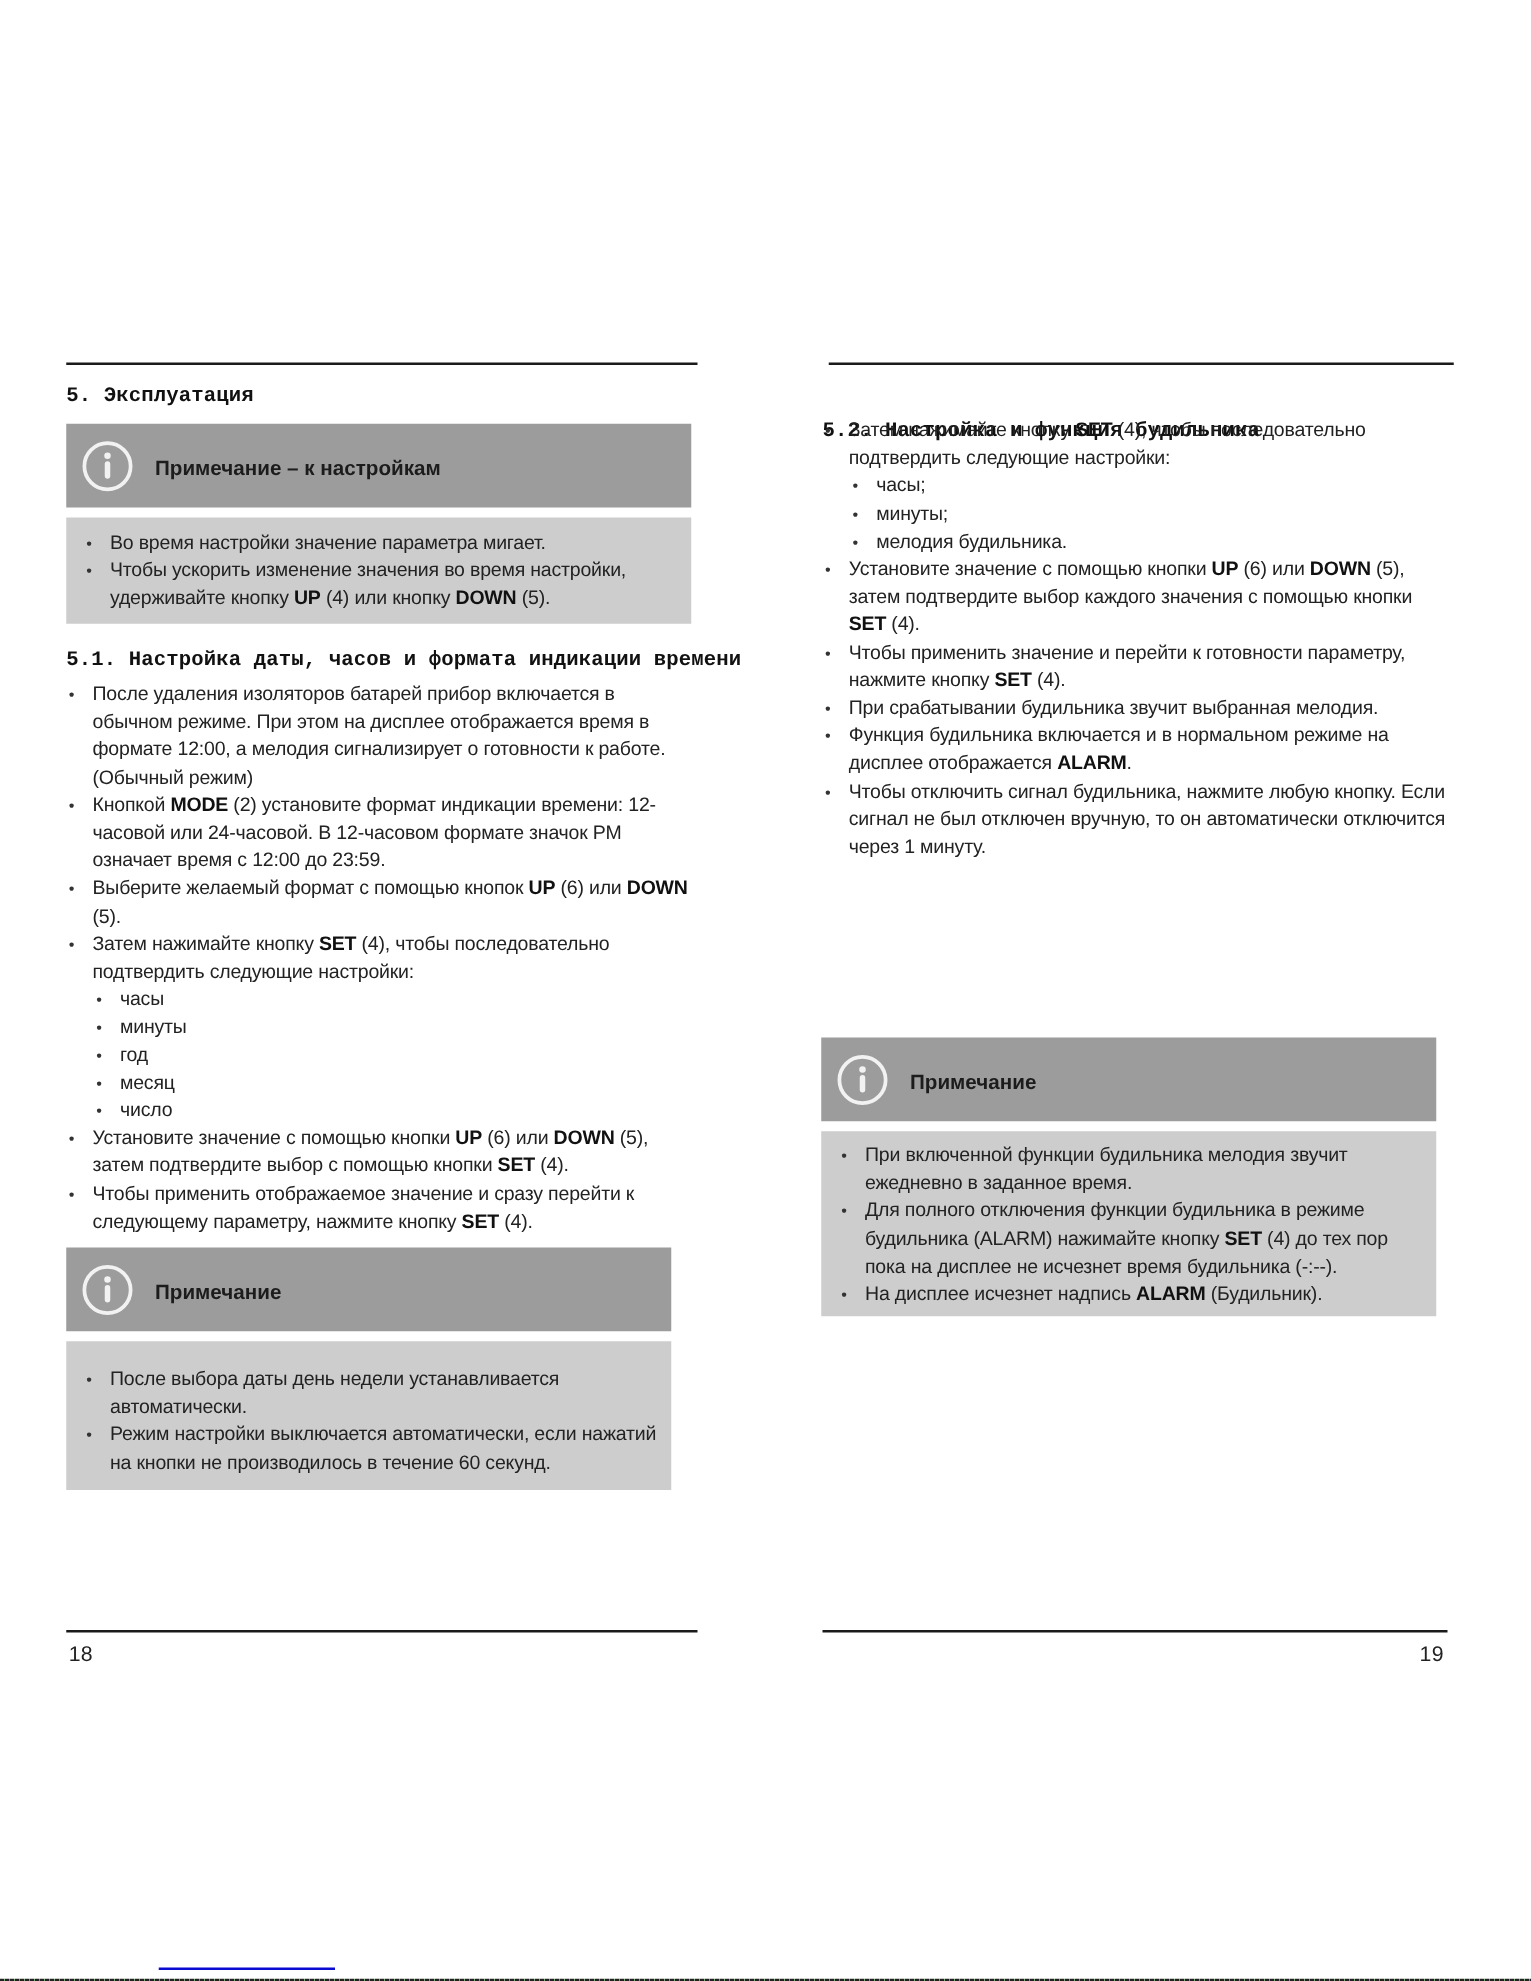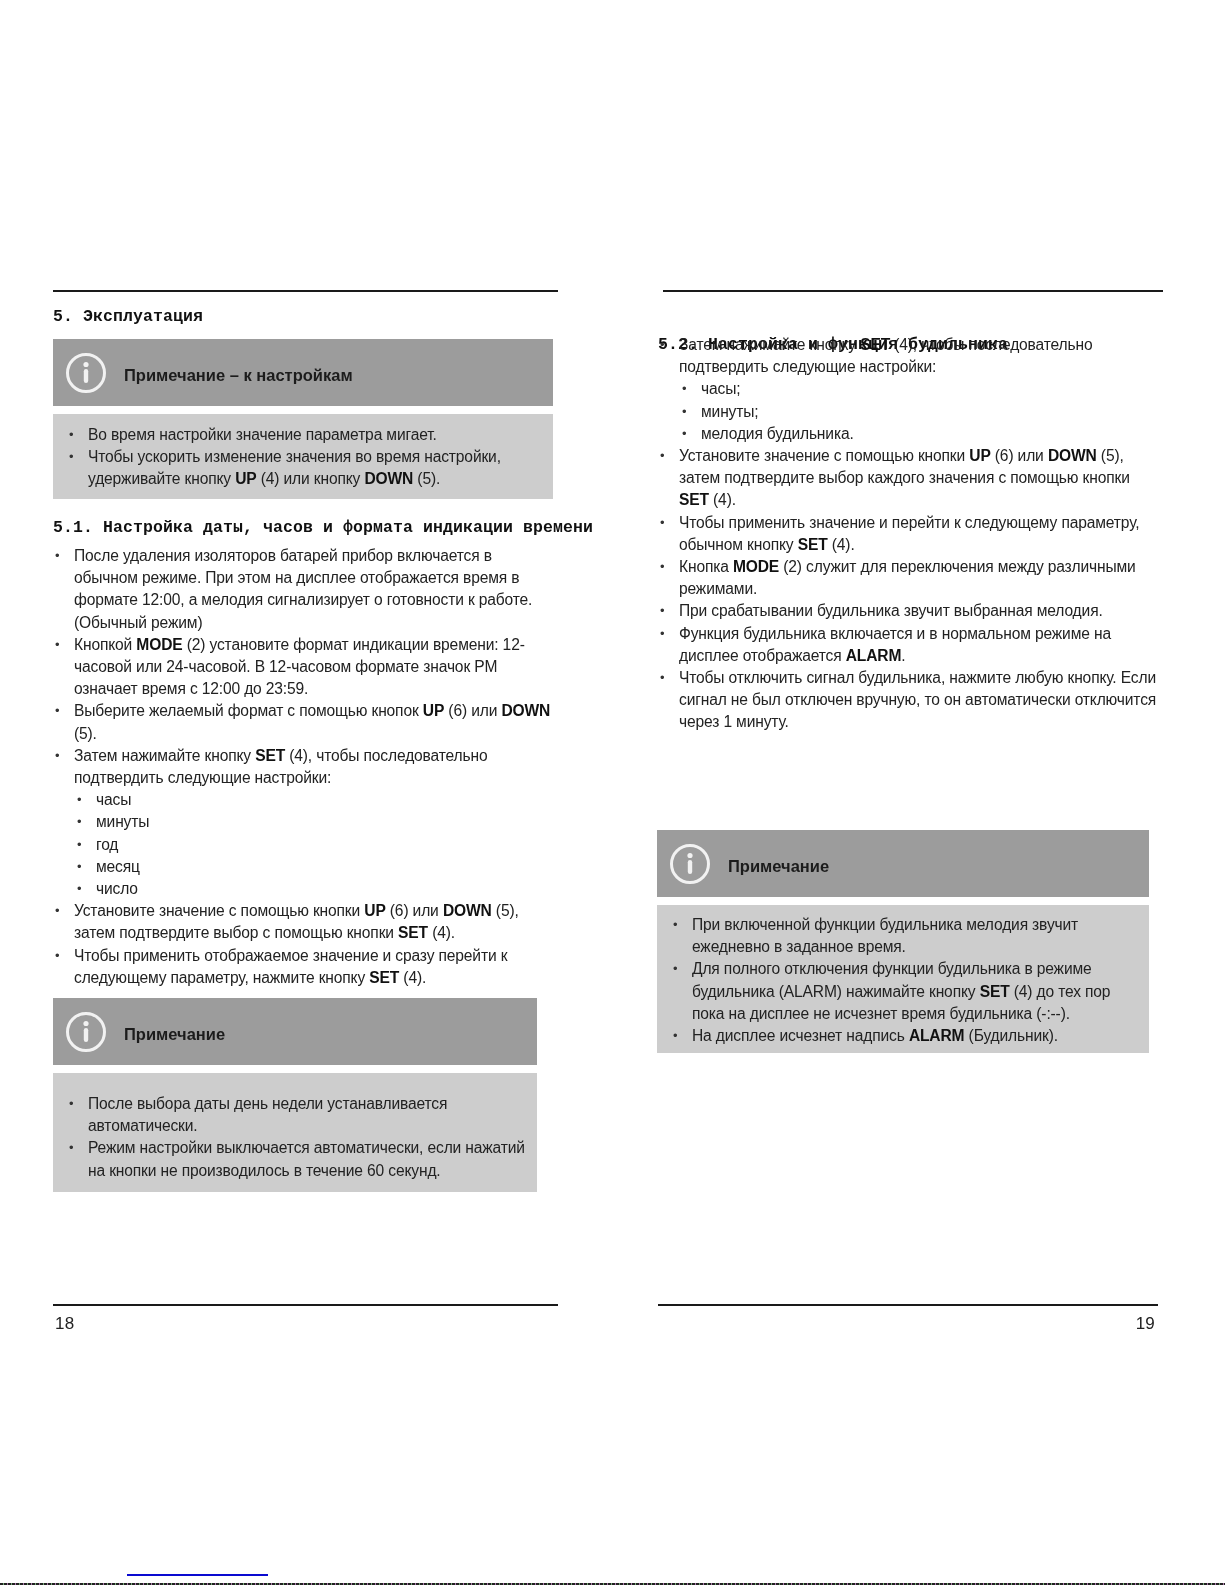--- a/index.html
+++ b/index.html
@@ -113,22 +113,21 @@
     <ul class="bullets">
         <li><span>Затем нажимайте кнопку </span><b>SET</b><span> (4), чтобы последовательно подтвердить следующие настройки:</span></li>
         <li class="nobullet" style="padding-left: 21px;">
           <ul class="bullets sub">
             <li>часы;</li>
             <li>минуты;</li>
             <li>мелодия будильника.</li>
           </ul>
         </li>
         <li><span>Установите значение с помощью кнопки </span><b>UP</b><span> (6) или </span><b>DOWN</b><span> (5), затем подтвердите выбор каждого значения с помощью кнопки </span><b>SET</b><span> (4).</span></li>
-        <li><span>Чтобы применить значение и перейти к следующему параметру, обычном кнопку </span><b>SET</b><span> (4).</span></li>
-        <li><span>Кнопка </span><b>MODE</b><span> (2) служит для переключения между различными режимами.</span></li>
+        <li><span>Чтобы применить значение и перейти к готовности параметру, нажмите кнопку </span><b>SET</b><span> (4).</span></li>
         <li><span>При срабатывании будильника звучит выбранная мелодия.</span></li>
         <li><span>Функция будильника включается и в нормальном режиме на дисплее отображается </span><b>ALARM</b><span>.</span></li>
         <li><span>Чтобы отключить сигнал будильника, нажмите любую кнопку. Если сигнал не был отключен вручную, то он автоматически отключится через 1 минуту.</span></li>
       </ul>
   </div>
 
   <div class="note" style="top:830px; left:-1px; width:492px;">
     <div class="note-head">
       <svg class="note-icon" viewBox="0 0 42 42">
         <circle cx="21" cy="21" r="18.5" fill="none" stroke="#f2f2f2" stroke-width="3"></circle>

